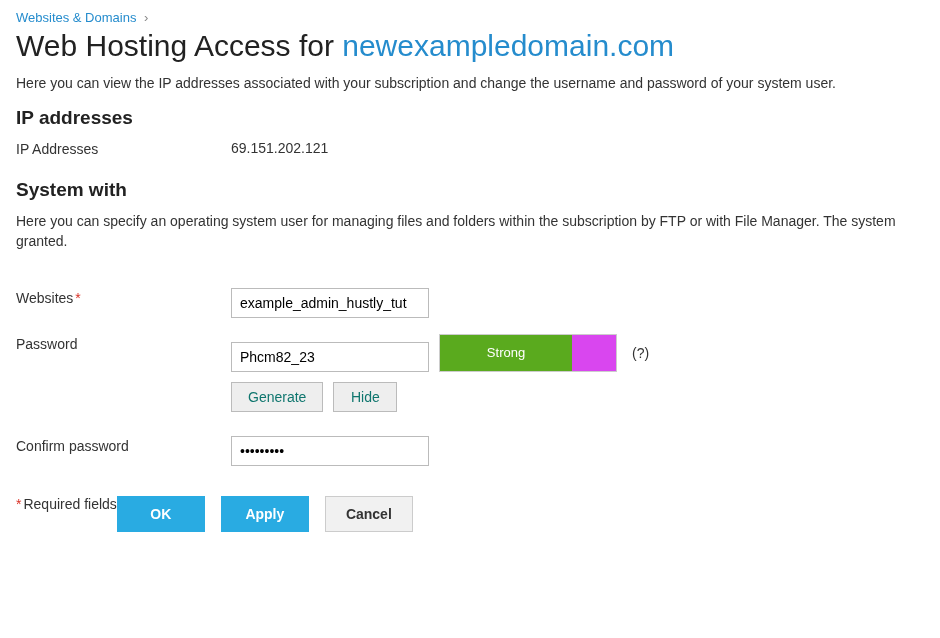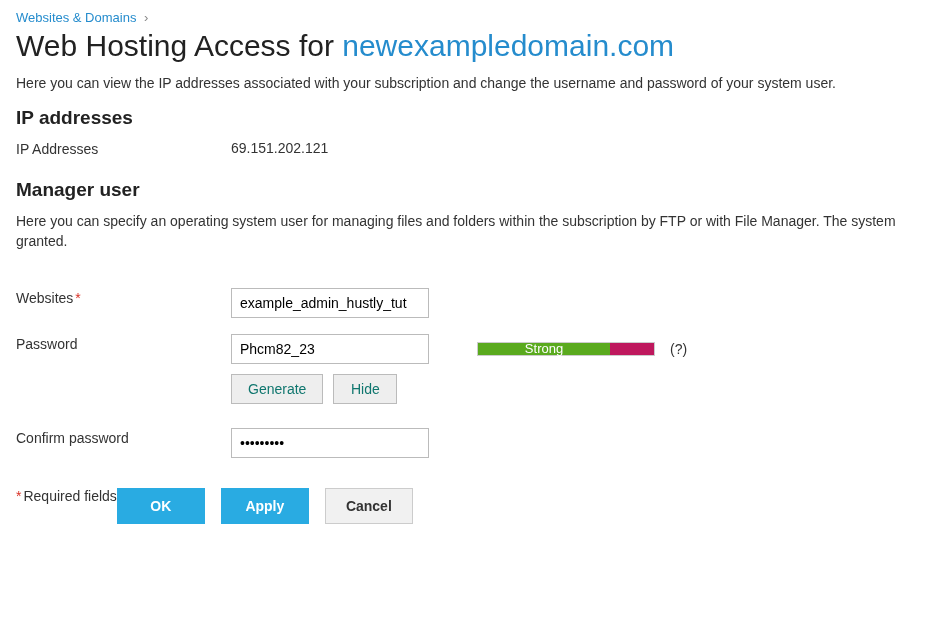--- a/index.html
+++ b/index.html
@@ -76,27 +76,26 @@
     font-family: inherit;
     outline: none;
   }
   .strength-wrap {
     display: flex;
     align-items: center;
     margin-left: 10px;
   }
   .strength-bar {
     width: 178px;
-    height: 14px;
-    background: #be185d;
+    height: 38px;
+    background: #d946ef;
     border: 1px solid #ccc;
     position: relative;
     display: flex;
     align-items: center;
-    margin-left: 38px;
   }
   .strength-fill {
     background: #5aaa1e;
     height: 100%;
     width: 75%;
     display: flex;
     align-items: center;
     justify-content: center;
   }
   .strength-label {
@@ -172,39 +171,39 @@
 
 <div class="desc">Here you can view the IP addresses associated with your subscription and change the username and password of your system user.</div>
 
 <h2>IP addresses</h2>
 
 <div class="row rowgap">
   <div class="label">IP Addresses</div>
   <div class="value">69.151.202.121</div>
 </div>
 
-<h2>Manager user</h2>
+<h2>System with</h2>
 
 <div class="section-desc">Here you can specify an operating system user for managing files and folders within the subscription by FTP or with File Manager. The system granted.</div>
 
 <div class="row">
   <div class="label">
     <span>Websites</span><span class="req">*</span>
   </div>
   <div class="value">
     <input type="text" value="example_admin_hustly_tut" style="">
   </div>
 </div>
 
 <div class="spacer-sm"></div>
 
 <div class="row" style="align-items:flex-start;">
   <div class="label">Password</div>
   <div class="value" style="flex-direction:column; align-items:flex-start;">
-    <div style="display:flex; align-items:center;">
+    <div style="display:flex; align-items:flex-end;">
       <input type="text" value="Phcm82_23" style="">
       <div class="strength-wrap">
         <div class="strength-bar">
           <div class="strength-fill">
             <span class="strength-label">Strong</span>
           </div>
         </div>
         <span class="strength-help">(?)</span>
       </div>
     </div>

